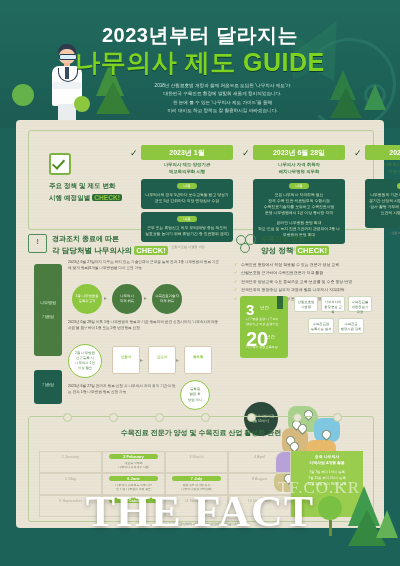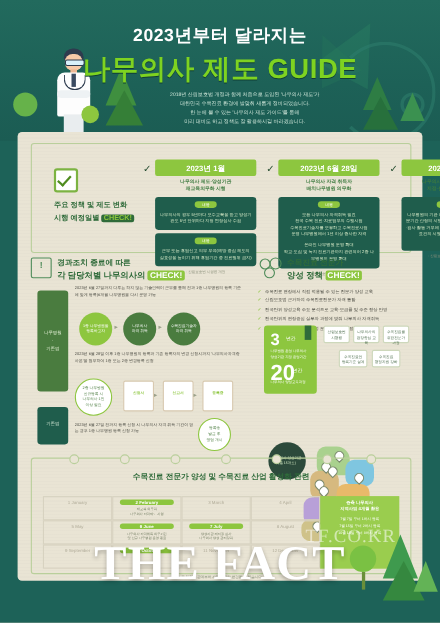--- a/index.html
+++ b/index.html
@@ -13,21 +13,21 @@
 
   
   .header{position:absolute;left:0;top:0;width:400px;height:128px;
     background:linear-gradient(180deg,#226a5d 0%,#1d6157 60%,#1b5c53 100%);
     overflow:hidden;}
   .hdr-leaf{position:absolute;opacity:.33;}
   .stetho{position:absolute;right:4px;top:38px;width:86px;height:86px;
     border:3px solid #2f7f6d;border-radius:50%;border-left-color:transparent;opacity:.55;}
   .stetho2{position:absolute;right:14px;top:84px;width:16px;height:16px;border:3px solid #2f7f6d;border-radius:50%;opacity:.55;}
   .title1{position:absolute;left:0;right:0;top:22px;text-align:center;
-    color:#ffffff;font-size:16px;font-weight:bold;letter-spacing:.5px;}
+    color:#ffffff;font-size:20px;font-weight:bold;letter-spacing:.5px;}
   .title2{position:absolute;left:0;right:0;top:46px;text-align:center;
     color:#7ed321;font-size:25px;font-weight:bold;letter-spacing:.5px;
     text-shadow:0 1px 0 #0f3d36;}
   .subtitle{position:absolute;left:110px;top:82px;width:225px;text-align:center;
     color:#cfe6d9;font-size:4.6px;line-height:1.85;}
   .subtitle span{display:block;white-space:nowrap;}
 
   
   .doc{position:absolute;left:42px;top:44px;width:50px;height:84px;}
   .doc .hair{position:absolute;left:16px;top:0;width:18px;height:11px;background:#2e3b4e;border-radius:9px 9px 3px 3px;}

